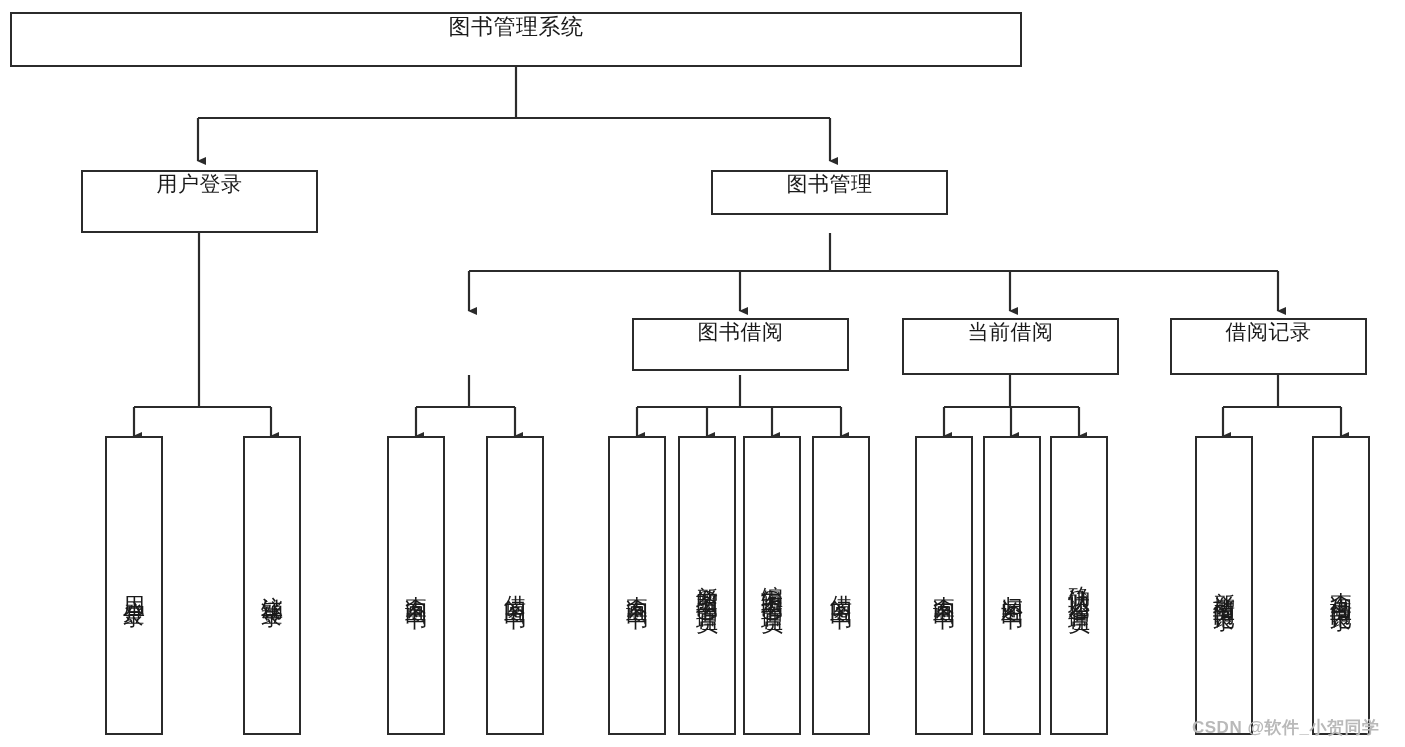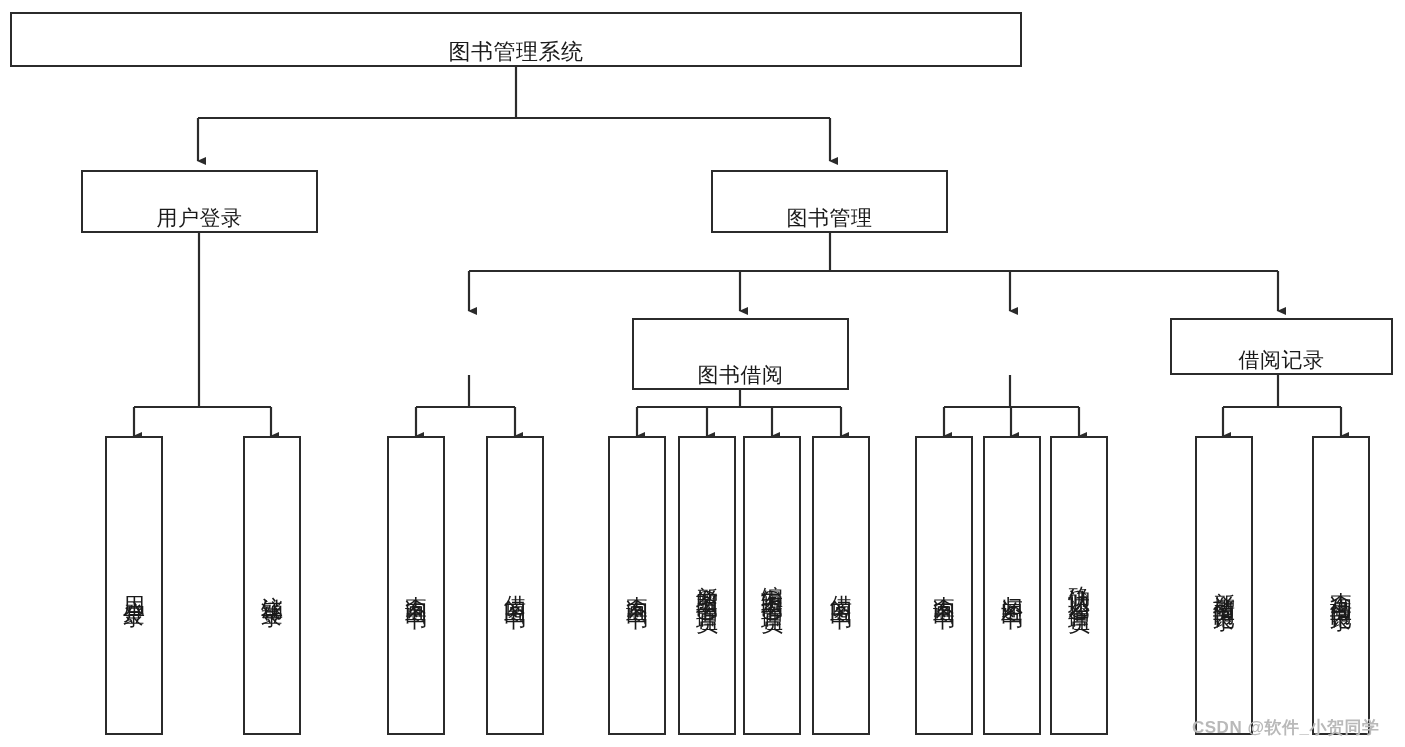--- a/index.html
+++ b/index.html
@@ -26,21 +26,21 @@
     width: 1405px;
     height: 747px;
     pointer-events: none;
   }
   .node {
     position: absolute;
     box-sizing: border-box;
     border: 2px solid #2b2b2b;
     background: #ffffff;
     display: flex;
-    align-items: flex-end;
+    align-items: flex-start;
     justify-content: center;
     color: #1a1a1a;
   }
   .node-label {
     display: block;
     text-align: center;
     line-height: 1.18;
     white-space: nowrap;
   }
   
@@ -142,28 +142,31 @@
     </g>
   </svg>
 
   <div class="node horiz root" style="left:10px; top:12px; width:1012px; height:55px;">
     <span class="node-label">图书管理系统</span>
   </div>
 
   <div class="node horiz" style="left:81px; top:170px; width:237px; height:63px;">
     <span class="node-label">用户登录</span>
   </div>
-  <div class="node horiz" style="left:711px; top:170px; width:237px; height:63px;">
+  <div class="node horiz" style="left:711px; top:170px; width:237px; height:45px;">
     <span class="node-label">图书管理</span>
   </div>
 
-  <div class="node horiz" style="left:632px; top:318px; width:217px; height:72px;">
+  <div class="node horiz" style="left:632px; top:318px; width:217px; height:53px;">
     <span class="node-label">图书借阅</span>
   </div>
-  <div class="node horiz" style="left:1170px; top:318px; width:223px; height:57px;">
+  <div class="node horiz" style="left:902px; top:318px; width:217px; height:57px;">
+    <span class="node-label">当前借阅</span>
+  </div>
+  <div class="node horiz" style="left:1170px; top:318px; width:197px; height:57px;">
     <span class="node-label">借阅记录</span>
   </div>
 
   <div class="node vert" style="left:105px; top:436px; width:58px; height:299px;">
     <span class="node-label">用户登录</span>
   </div>
   <div class="node vert" style="left:243px; top:436px; width:58px; height:299px;">
     <span class="node-label">注销登录</span>
   </div>
 

